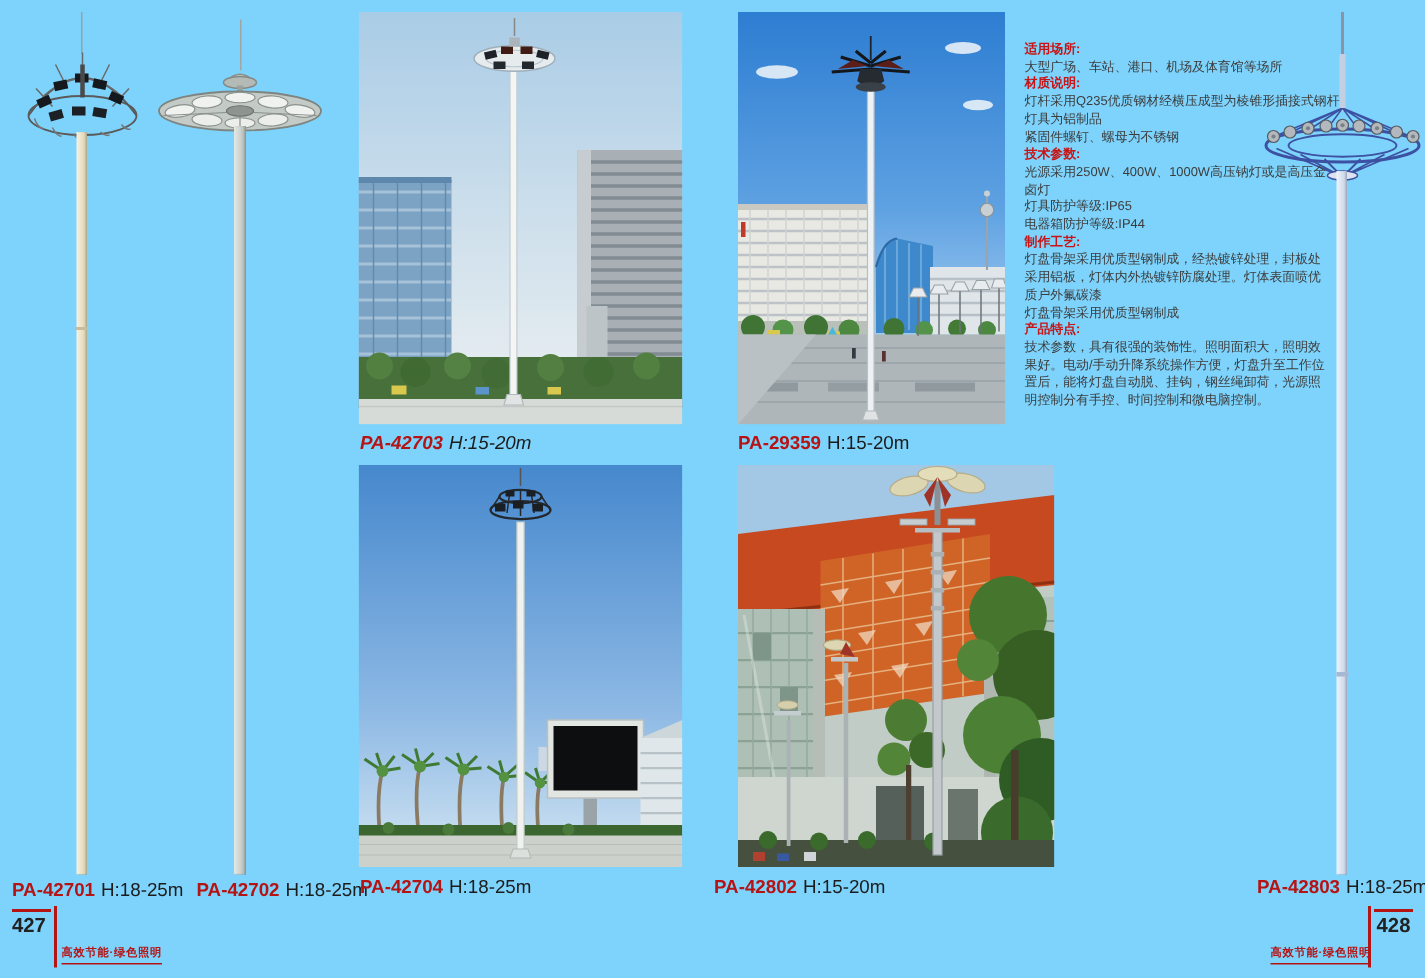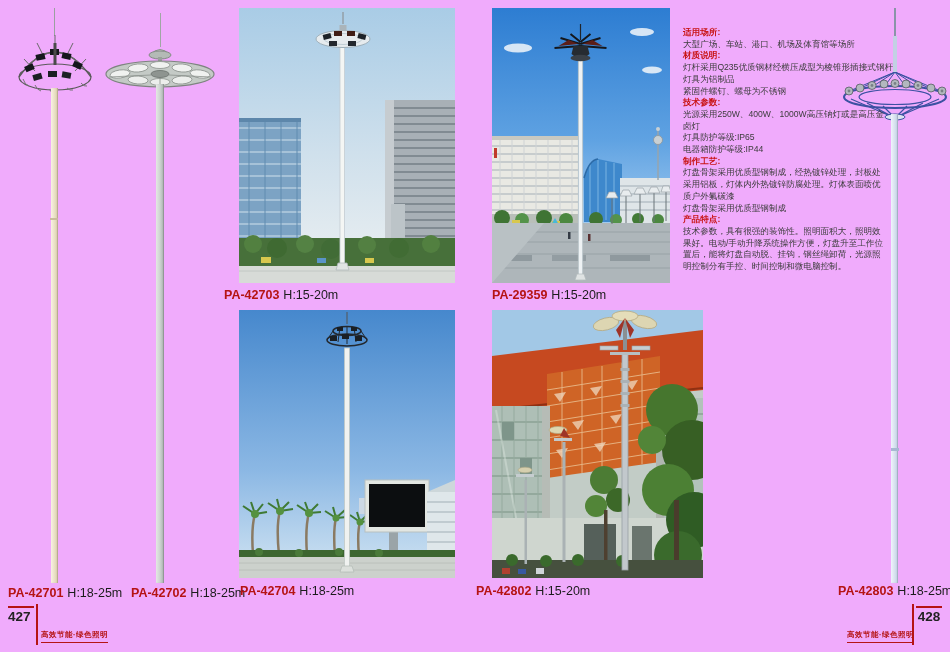--- a/index.html
+++ b/index.html
@@ -1,16 +1,16 @@
 <!DOCTYPE html>
 <html><head>
 <meta charset="utf-8">
 <style>
   html,body{margin:0;padding:0;background:#fff;}
-  .page{position:relative;width:950px;height:652px;background:#f0abfc;overflow:hidden;
+  .page{position:relative;width:950px;height:652px;background:#7dd3fc;overflow:hidden;
         font-family:"Liberation Sans","DejaVu Sans",sans-serif;}
   .abs{position:absolute;}
   
   .plabel{white-space:nowrap;font-size:12.5px;}
   .plabel .model{color:#b51414;font-weight:700;}
   .plabel .pheight{color:#1c1c1c;font-weight:400;margin-left:4px;}
   
   .info{width:192px;line-height:11.7px;white-space:nowrap;}
   .ih{font-size:8.6px;font-weight:700;color:#c81414;}
   .il{font-size:8.6px;color:#3c3c3c;}
@@ -431,21 +431,21 @@
     <div class="il">采用铝板，灯体内外热镀锌防腐处理。灯体表面喷优</div>
     <div class="il">质户外氟碳漆</div>
     <div class="il">灯盘骨架采用优质型钢制成</div>
     <div class="ih">产品特点:</div>
     <div class="il">技术参数，具有很强的装饰性。照明面积大，照明效</div>
     <div class="il">果好。电动/手动升降系统操作方便，灯盘升至工作位</div>
     <div class="il">置后，能将灯盘自动脱、挂钩，钢丝绳卸荷，光源照</div>
     <div class="il">明控制分有手控、时间控制和微电脑控制。</div>
   </div>
 
-  <div class="plabel abs" style="left:224px;top:288px;">
+  <div class="plabel abs" style="left:240px;top:288px;font-style:italic;">
     <span class="model">PA-42703</span><span class="pheight">H:15-20m</span>
   </div>
   <div class="plabel abs" style="left:492px;top:288px;">
     <span class="model">PA-29359</span><span class="pheight">H:15-20m</span>
   </div>
   <div class="plabel abs" style="left:8px;top:586px;">
     <span class="model">PA-42701</span><span class="pheight">H:18-25m</span>
   </div>
   <div class="plabel abs" style="left:131px;top:586px;">
     <span class="model">PA-42702</span><span class="pheight">H:18-25m</span>

